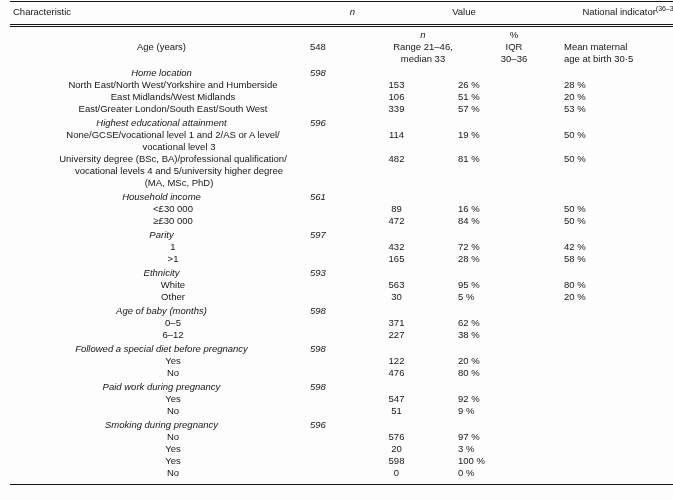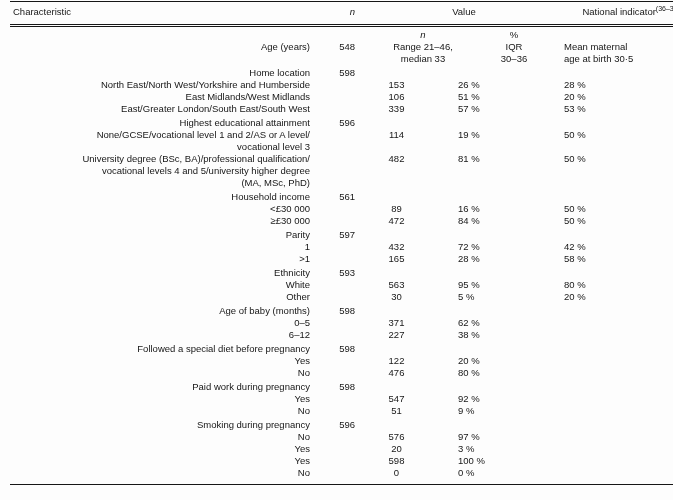--- a/index.html
+++ b/index.html
@@ -38,31 +38,31 @@
   }
   .it { font-style: italic; }
   sup { font-size: 7px; line-height: 0; }
 
   
   .h1 { text-align: left;  padding-left: 3px; }
   .h2 { text-align: right; padding-right: 3px; }
   .hv { text-align: center; padding-left: 40px; }
   .h5 { text-align: right; padding-right: 1px; }
 
-  .c1 { text-align: right;  padding-left: 3px; }
+  .c1 { text-align: center;  padding-left: 3px; }
   .c1.i { padding-left: 38px; text-indent: -12px; }
-  .c2 { text-align: right; padding-right: 3px; }
+  .c2 { text-align: left; padding-right: 3px; }
   .c3 { text-align: center; padding-right: 23px; }
   .c3.ctr { text-align: center; padding-right: 0; padding-left: 30px; }
   .c4 { padding-right: 2px; }
   .c4.ctr { text-align: center; padding-right: 0; padding-left: 40px; }
   .c5 { text-align: left; padding-left: 34px; }
 
   tr.sub td { padding-top: 2px; }
-  tr.g td { padding-top: 2px; }
+  tr.g td { padding-top: 2px; font-style: italic; }
   tr.last td { padding-bottom: 5px; }
 </style>
 </head>
 <body>
 
 <table class="paper-table">
   <colgroup>
     <col style="width:300px">
       <col style="width:48px">
       <col style="width:100px">

